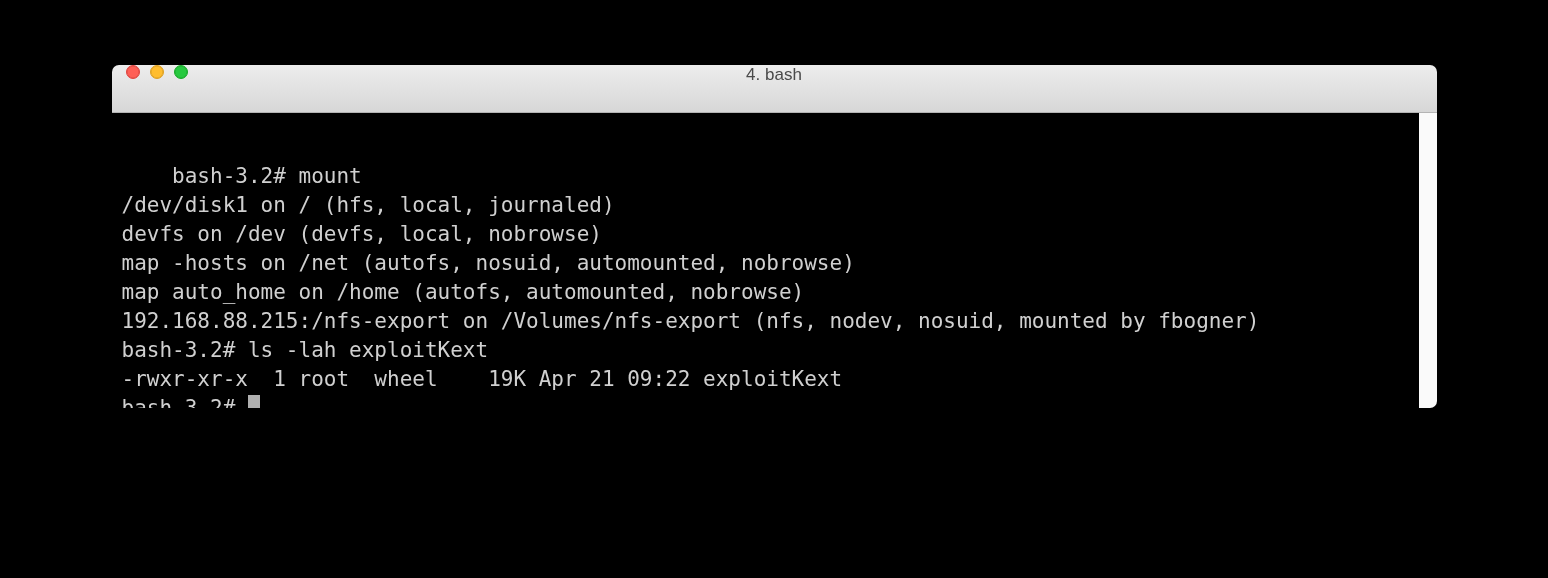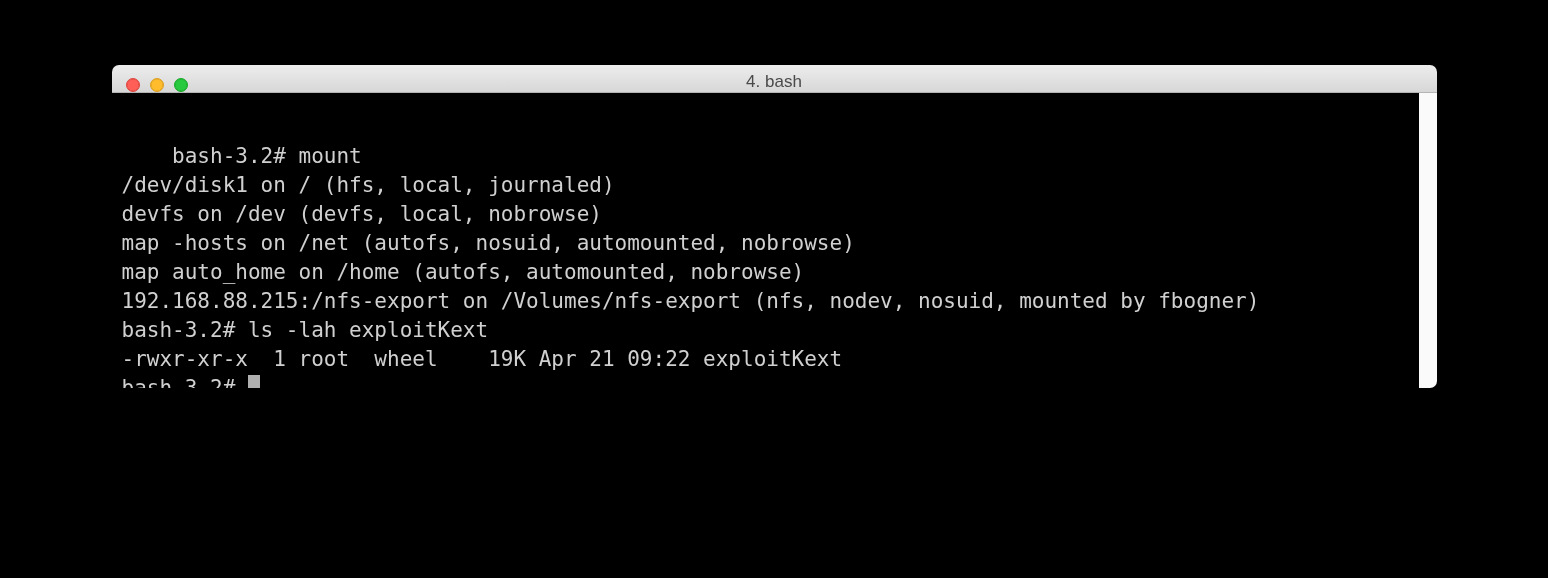--- a/index.html
+++ b/index.html
@@ -14,25 +14,25 @@
       padding-top: 65px;
     }
     .terminal-window {
       width: 1325px;
       border-radius: 7px;
       overflow: hidden;
       box-shadow: 0 20px 60px rgba(0,0,0,0.5), 0 0 0 1px rgba(0,0,0,0.2);
       background: #000;
     }
     .titlebar {
-      height: 28px;
+      height: 48px;
       background: linear-gradient(to bottom, #ededed, #d7d7d7);
       border-bottom: 1px solid #b4b4b4;
       display: flex;
-      align-items: flex-end;
+      align-items: flex-start;
       position: relative;
     }
     .traffic-lights {
       display: flex;
       gap: 10px;
       padding-left: 14px;
     }
     .light {
       width: 14px;
       height: 14px;

